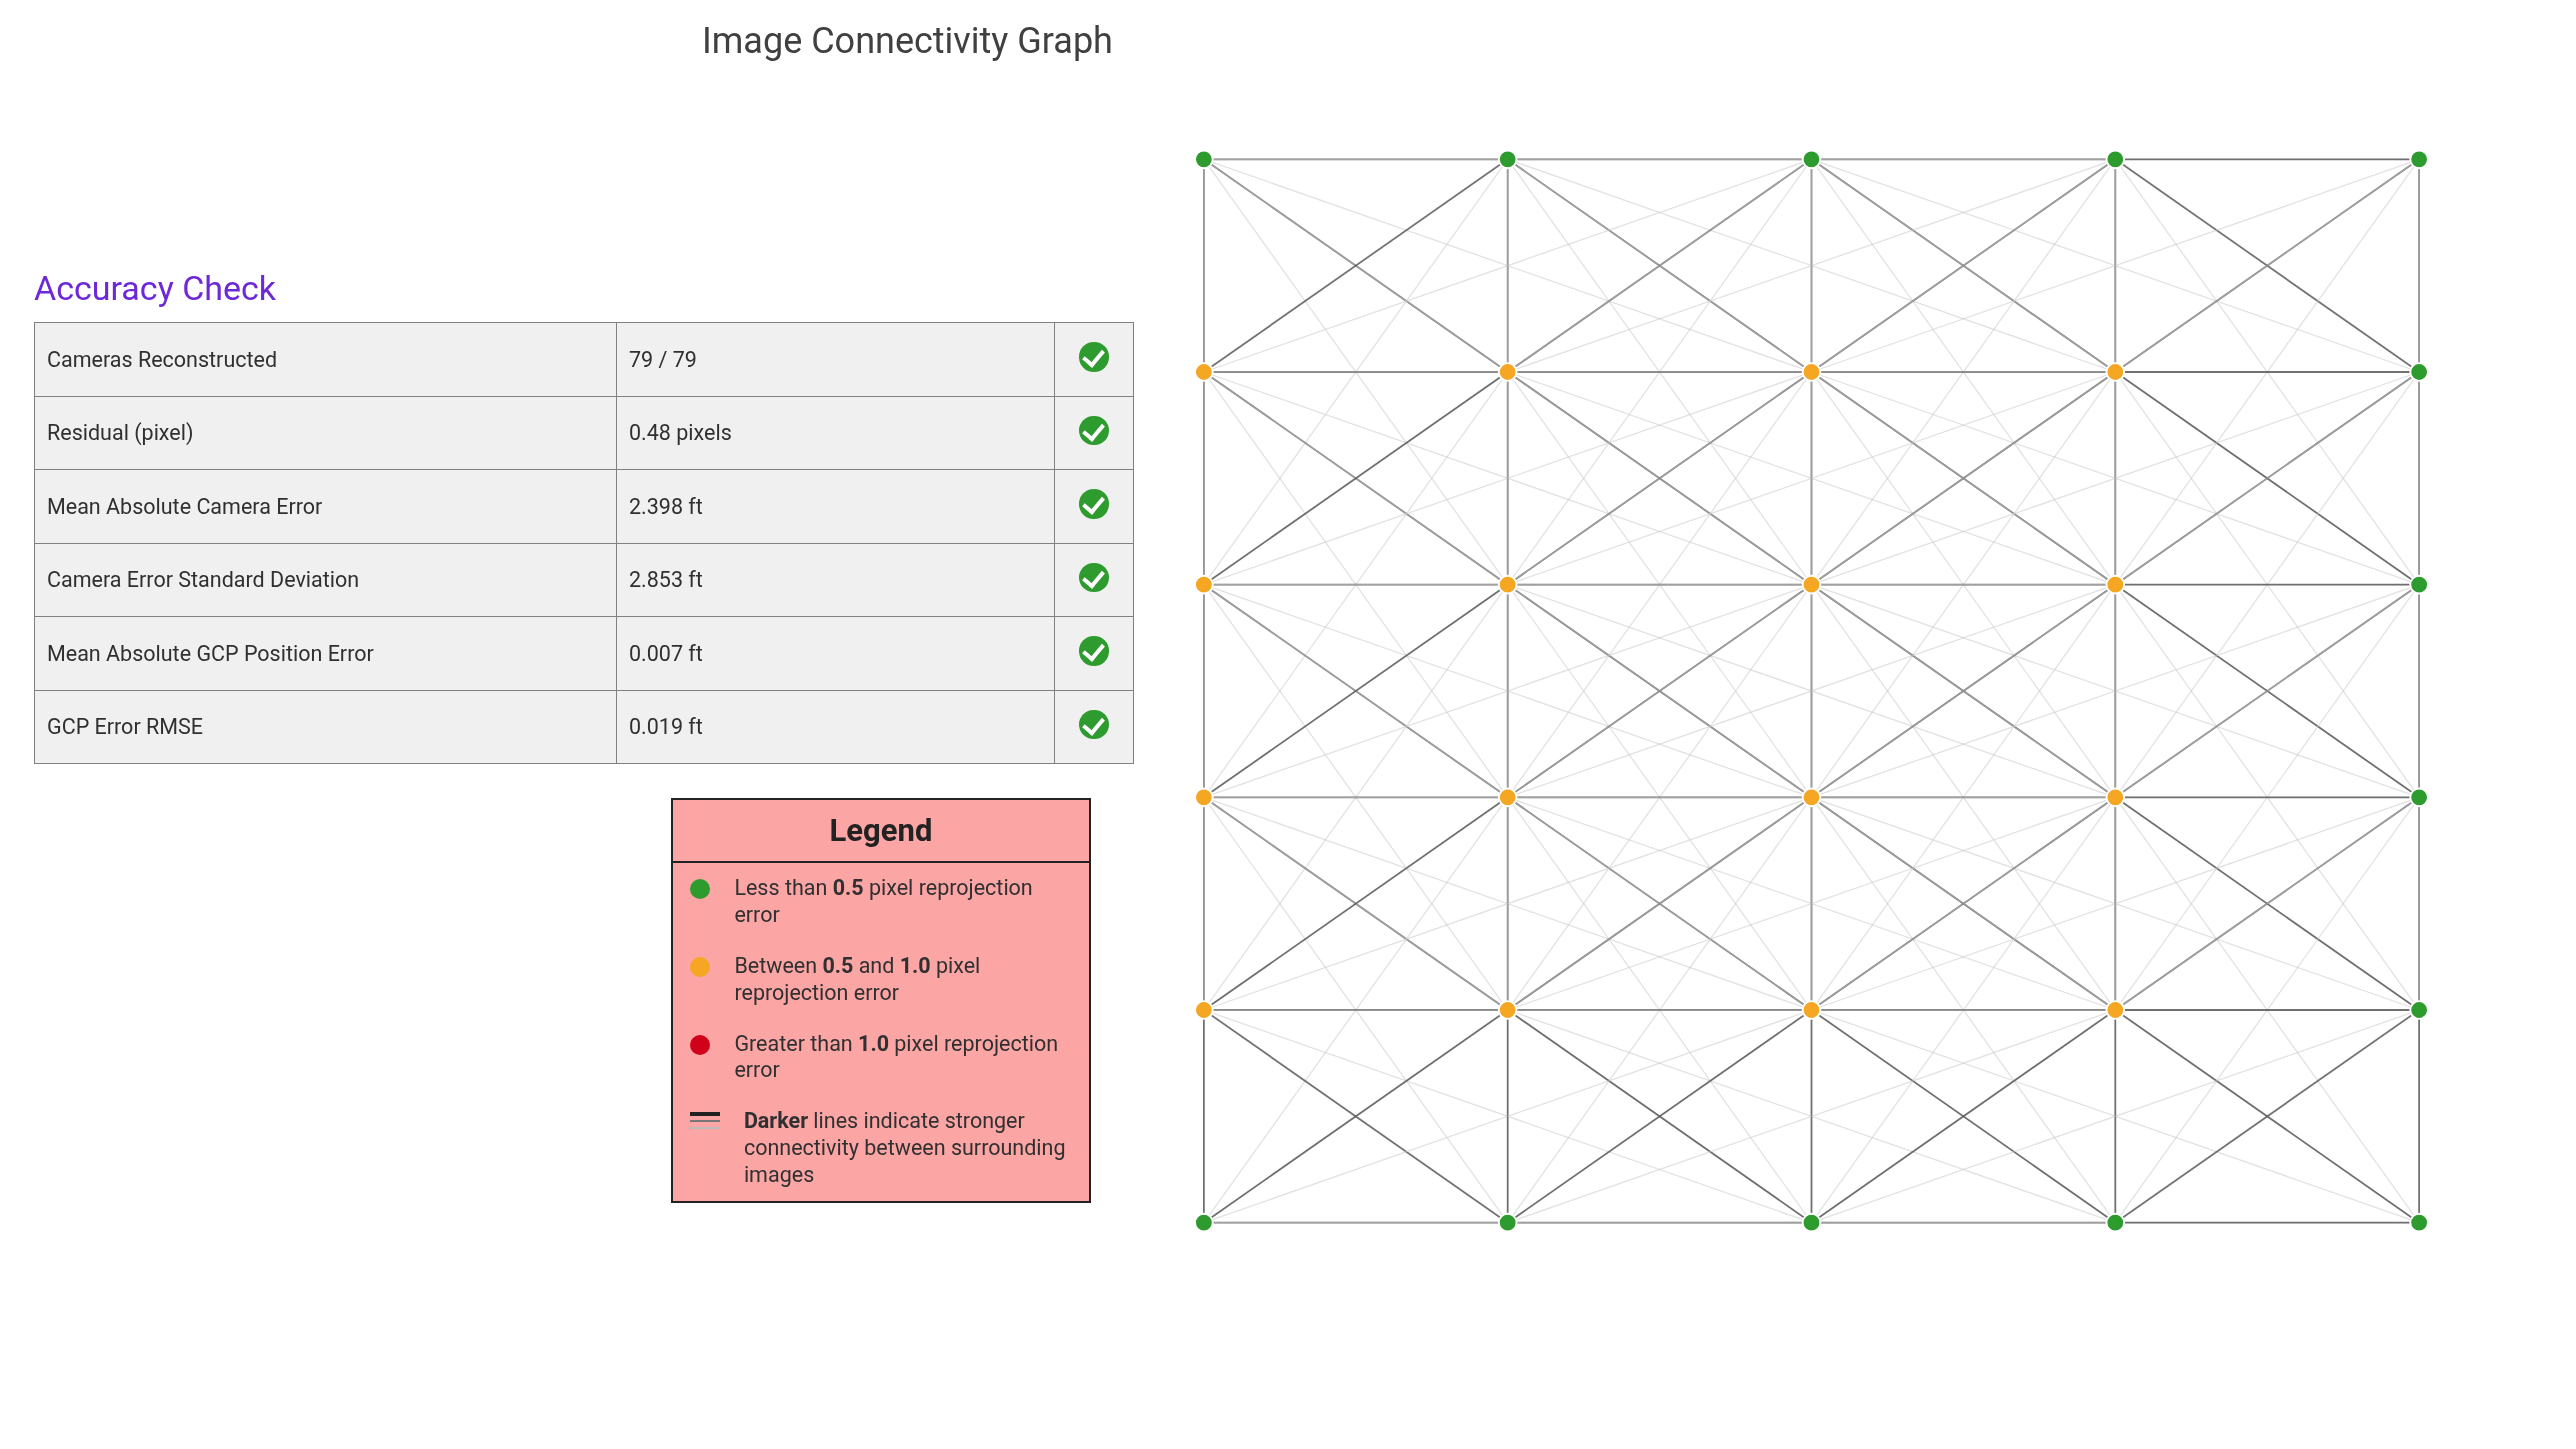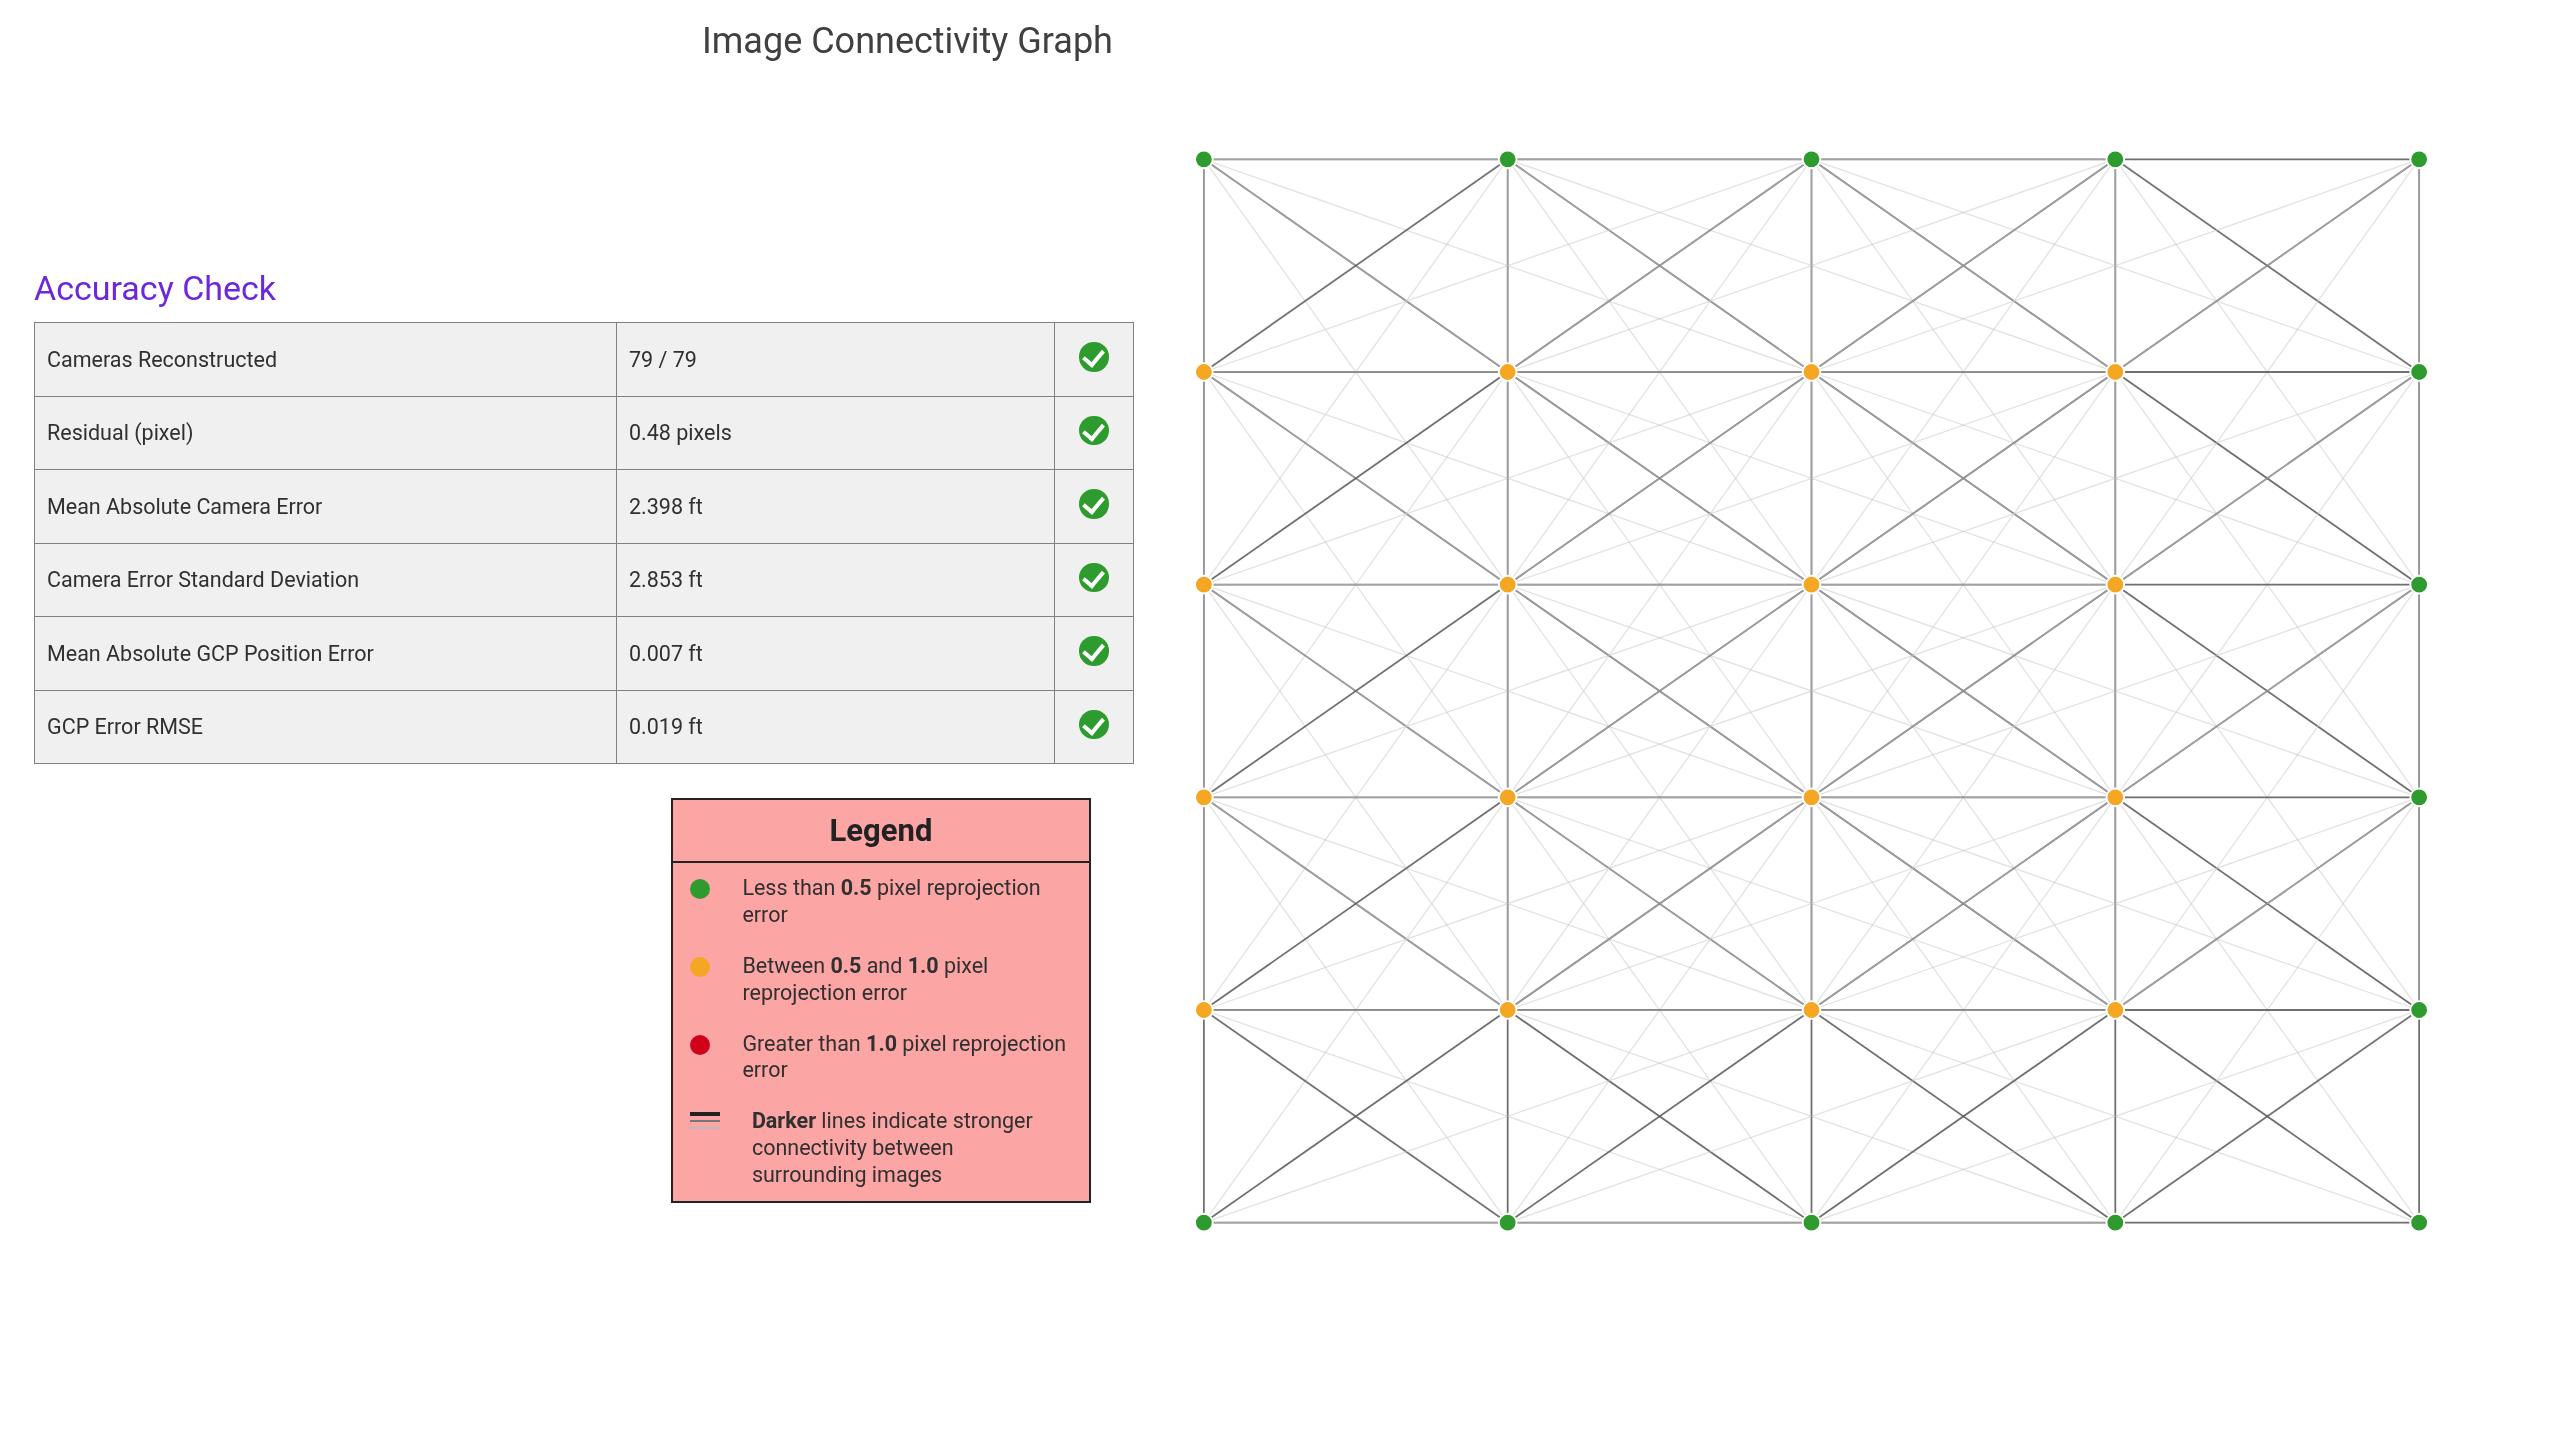--- a/index.html
+++ b/index.html
@@ -6,21 +6,21 @@
   .page{width:2576px;height:1449px;position:relative;}
   .title{position:absolute;left:694px;top:20px;font-size:36px;color:#404040;font-weight:400;margin-left:8px;}
   .acc-heading{position:absolute;left:34px;top:268px;font-size:34px;color:#6d28d9;}
   .acc-table{position:absolute;left:34px;top:322px;width:1100px;border-collapse:collapse;font-size:21.5px;color:#303030;}
   .acc-table td{border:0.7px solid #808080;padding:19px 12px;background:#f0f0f0;}
   .acc-table td.status{width:54px;text-align:center;background:#f0f0f0;}
   .check{display:inline-block;width:29.5px;height:29.5px;border-radius:50%;background:#2e9b2e;position:relative;}
   .check::after{content:"";position:absolute;left:8px;top:4px;width:9.4px;height:16px;border-right:4px solid #fff;border-bottom:4px solid #fff;transform:rotate(40deg);}
   .legend{position:absolute;left:671px;top:798px;width:416px;border:2.7px solid #222;background:#fca5a5;}
   .legend .lg-title{font-size:31px;font-weight:700;text-align:center;padding:12px 0;border-bottom:2.7px solid #222;}
-  .legend .lg-row{display:flex;align-items:flex-start;padding:12px 17.4px;gap:32px;font-size:21.5px;line-height:1.25;color:#303030;}
+  .legend .lg-row{display:flex;align-items:flex-start;padding:12px 17.4px;gap:24px;font-size:21.5px;line-height:1.25;color:#303030;}
   .dot{width:20px;height:20px;border-radius:50%;flex:0 0 auto;margin-top:4px;}
   .dot.green{background:#2e9b2e;}
   .dot.orange{background:#f5a623;}
   .dot.red{background:#d0021b;}
   .lines-ico{width:29.5px;height:20px;flex:0 0 auto;position:relative;margin-top:4px;}
   .lines-ico span{position:absolute;left:0;right:0;border-top:2.7px solid #222;}
   .lines-ico span:nth-child(1){top:0;border-top-width:4px;}
   .lines-ico span:nth-child(2){top:8px;border-top-color:#777;}
   .lines-ico span:nth-child(3){top:14.8px;border-top-color:#bbb;}
   .graph-wrap{position:absolute;left:1174px;top:134px;width:1275px;height:1114px;}

